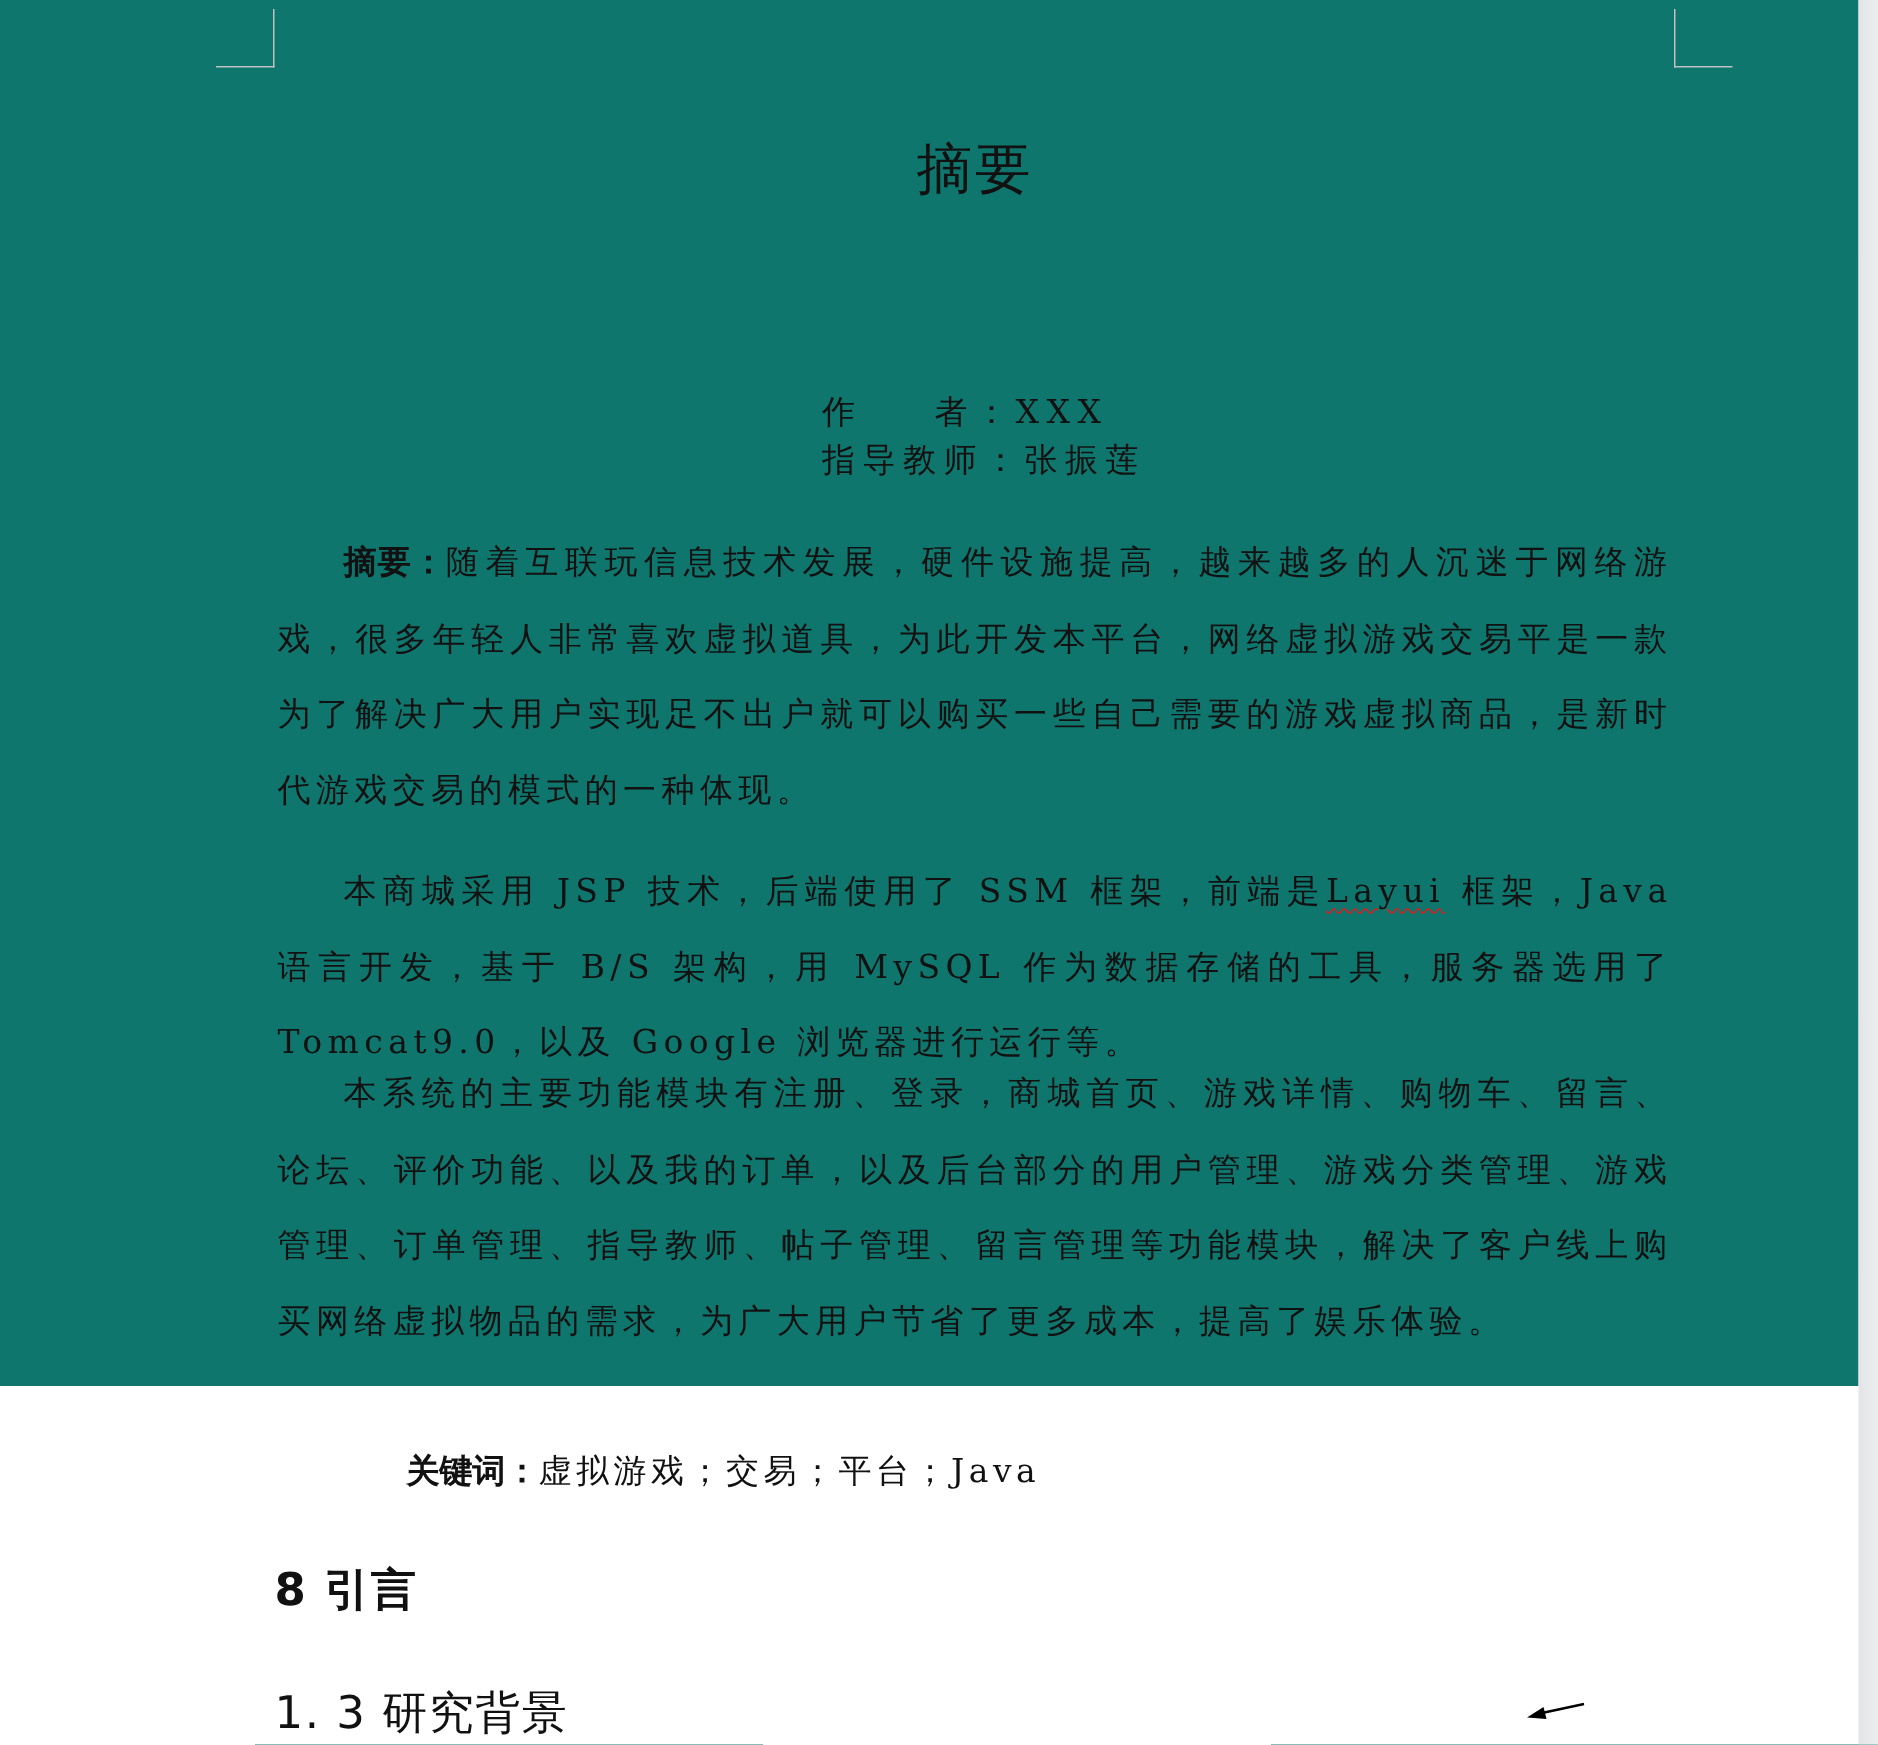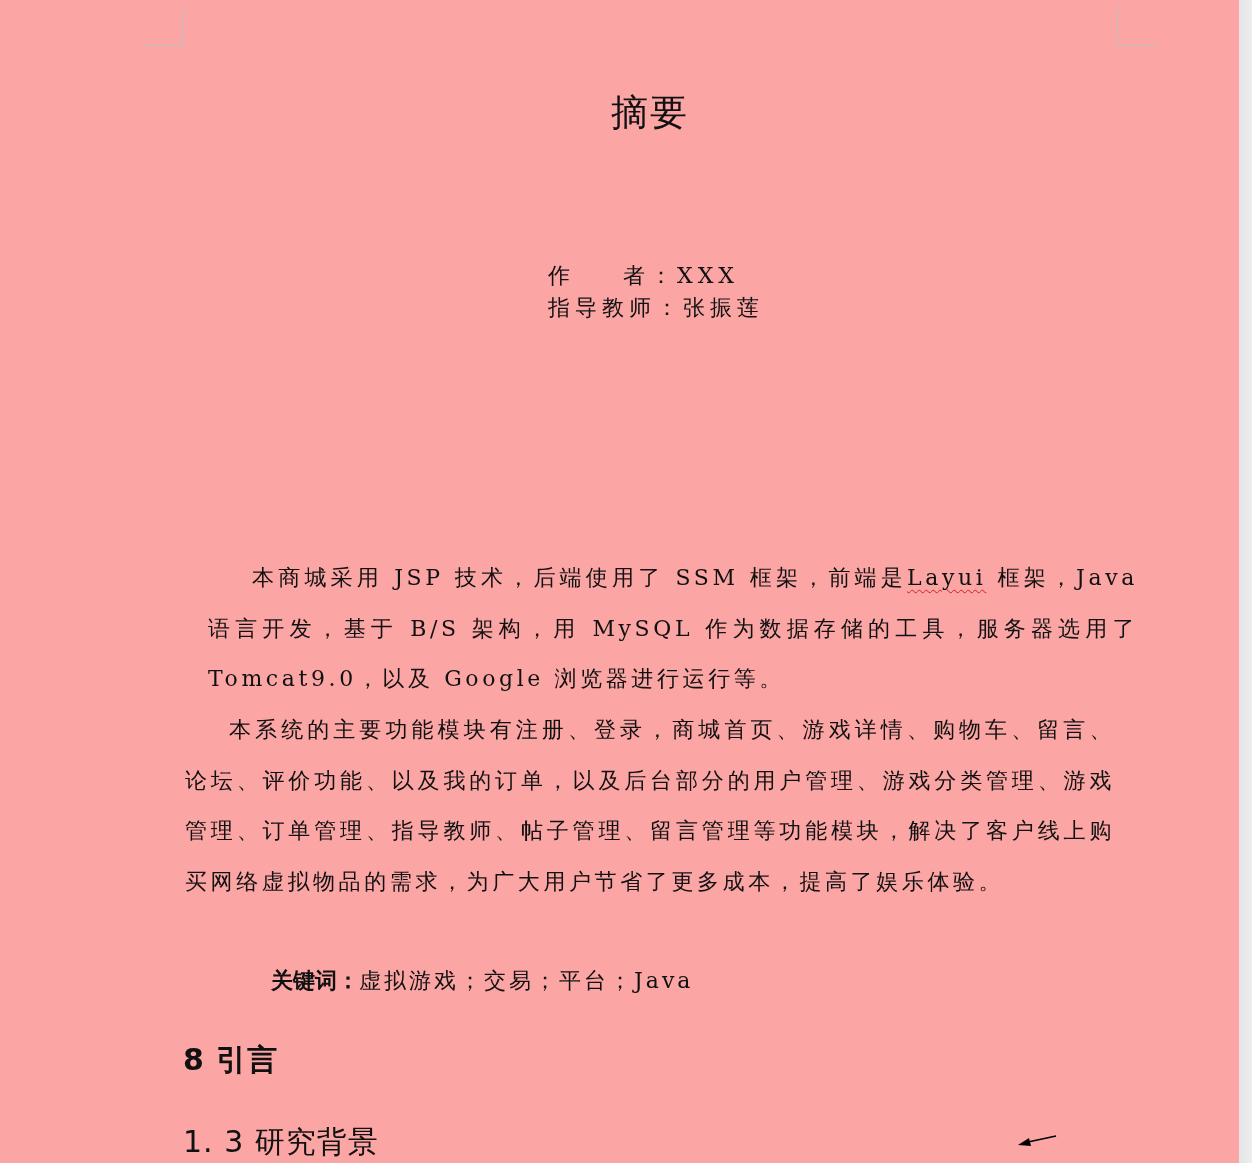--- a/index.html
+++ b/index.html
@@ -3,21 +3,21 @@
 <meta charset="utf-8">
 <style>
   html, body { margin:0; padding:0; }
   body {
     width:1252px; height:1163px; overflow:hidden; position:relative;
     background:#ffffff;
     font-family: "DejaVu Serif", "Liberation Serif", serif;
     color:#111;
   }
   .page {
-    position:absolute; left:0; top:0; width:1239px; height:1163px; background:#fca5a5;
+    position:absolute; left:0; top:0; width:1239px; height:924px; background:#0f766e;
   }
   .gutter {
     position:absolute; left:1239px; top:0; width:13px; height:1163px;
     background:linear-gradient(to right,#e4e4e6,#eceef0);
   }
   .corner { position:absolute; border-color:#c0c0c0; border-style:solid; border-width:0; }
   .corner.tl { left:144px; top:6px; width:38px; height:38px; border-right-width:1px; border-bottom-width:1px; }
   .corner.tr { left:1116px; top:6px; width:38px; height:38px; border-left-width:1px; border-bottom-width:1px; }
 
   .title {
@@ -27,21 +27,21 @@
   }
   .meta { position:absolute; left:548px; font-size:22px; letter-spacing:5px; line-height:32px; white-space:pre; }
   .meta.author { top:260px; }
   .meta.advisor { top:292px; }
 
   .body-text {
     position:absolute; left:185px; width:930px; font-size:22px; line-height:50.5px;
     text-align:justify; letter-spacing:3.6px;
   }
   .p1 { top:351px; }
-  .p2 { top:553px;margin-left:23px; }
+  .p2 { top:570px; }
   .p3 { top:705px; }
   .para { margin:0; text-indent:2em; }
   .bold-label { font-family:"DejaVu Sans","Liberation Sans",sans-serif; font-weight:bold; letter-spacing:0; }
   .squiggle { text-decoration:underline wavy #d02020; text-decoration-thickness:1px; text-underline-offset:4px; }
 
   .keywords { position:absolute; left:236px; top:966px; font-size:22px; letter-spacing:3px;margin-left:35px; }
   .h1 {
     position:absolute; left:183px; top:1040px; font-family:"DejaVu Sans","Liberation Sans",sans-serif;
     font-size:30px; font-weight:bold; letter-spacing:1px;
   }
@@ -56,20 +56,23 @@
 
 <div class="page">
   <div class="corner tl"></div>
   <div class="corner tr"></div>
 
   <div class="title">摘要</div>
 
   <div class="meta advisor">指导教师：张振莲</div>
   <div class="meta author">作    者：XXX</div>
 
+  <div class="body-text p1">
+    <p class="para"><span class="bold-label">摘要：</span><span>随着互联玩信息技术发展，硬件设施提高，越来越多的人沉迷于网络游戏，很多年轻人非常喜欢虚拟道具，为此开发本平台，网络虚拟游戏交易平是一款为了解决广大用户实现足不出户就可以购买一些自己需要的游戏虚拟商品，是新时代游戏交易的模式的一种体现。</span></p>
+  </div>
 
   <div class="body-text p2">
     <p class="para"><span>本商城采用 JSP 技术，后端使用了 SSM 框架，前端是</span><span class="squiggle">Layui</span><span> 框架，Java 语言开发，基于 B/S 架构，用 MySQL 作为数据存储的工具，服务器选用了 Tomcat9.0，以及 Google 浏览器进行运行等。</span></p>
   </div>
 
   <div class="body-text p3">
     <p class="para"><span>本系统的主要功能模块有注册、登录，商城首页、游戏详情、购物车、留言、论坛、评价功能、以及我的订单，以及后台部分的用户管理、游戏分类管理、游戏管理、订单管理、指导教师、帖子管理、留言管理等功能模块，解决了客户线上购买网络虚拟物品的需求，为广大用户节省了更多成本，提高了娱乐体验。</span></p>
   </div>
 
   <div class="keywords">

